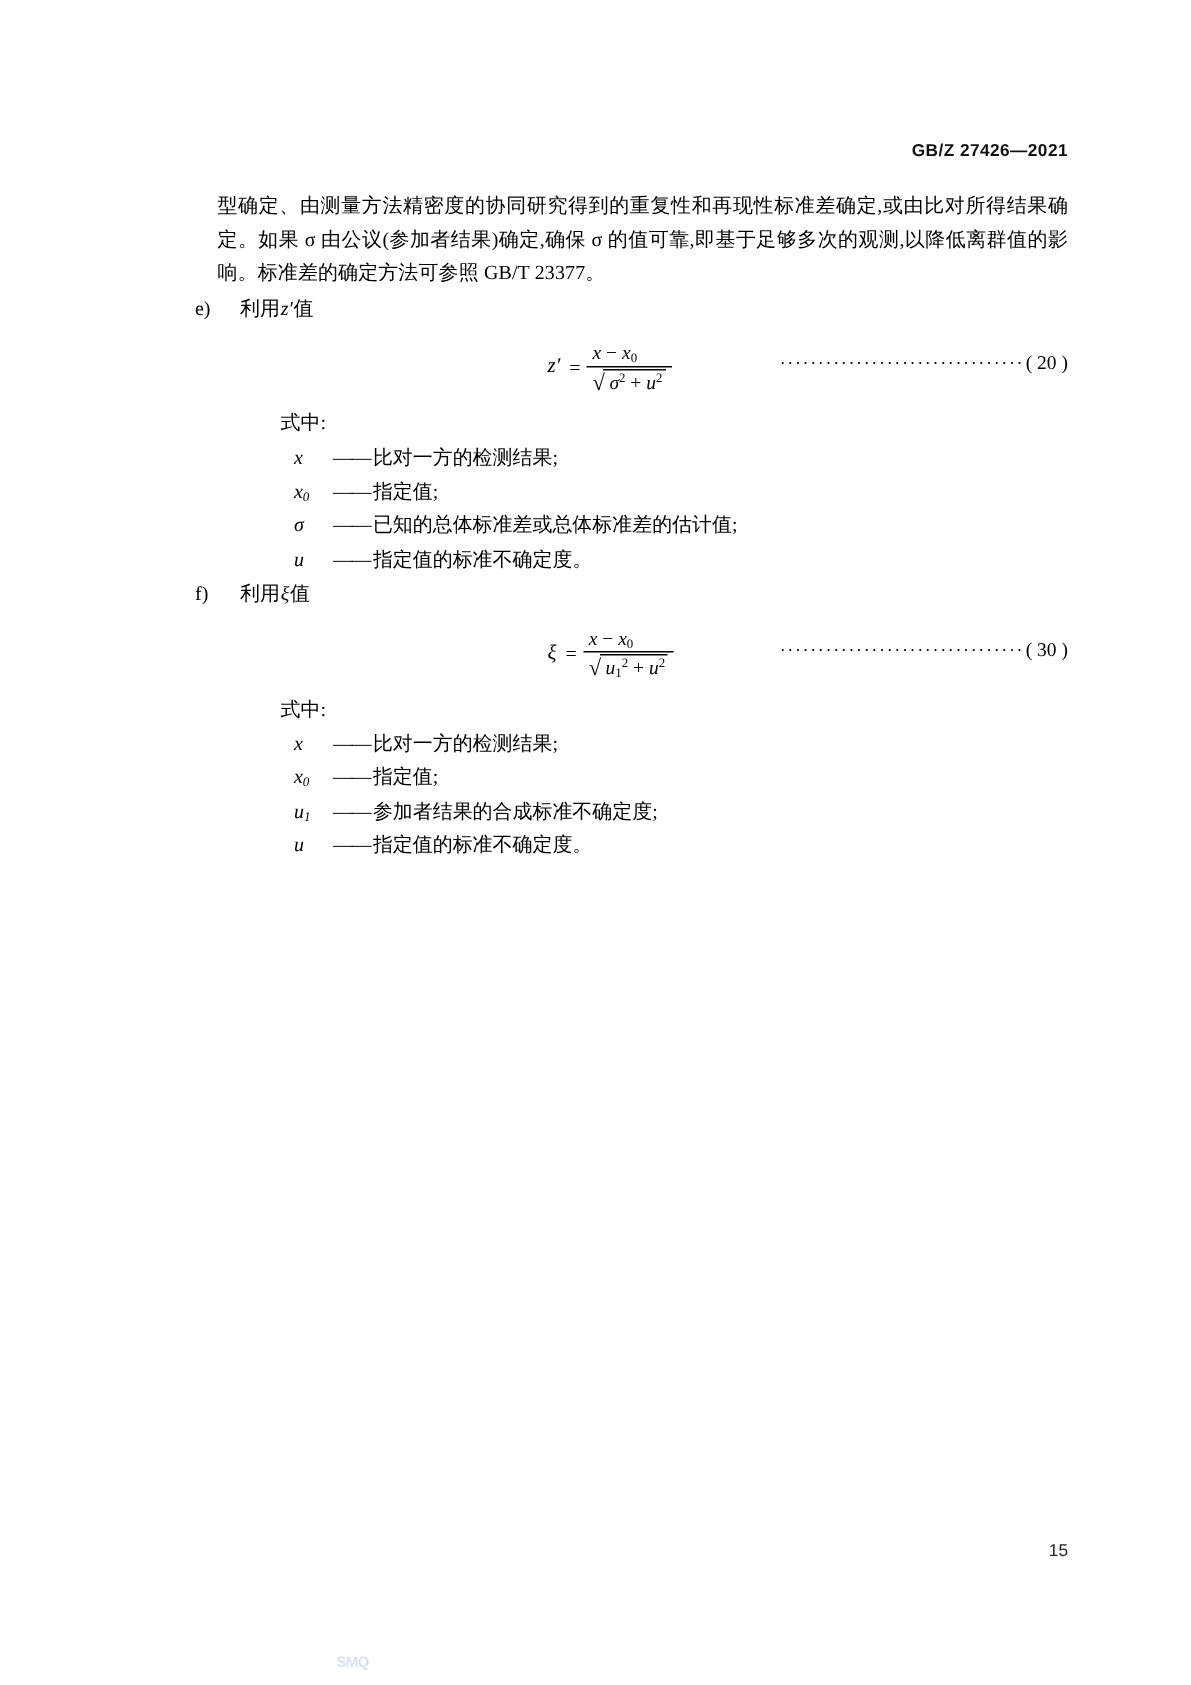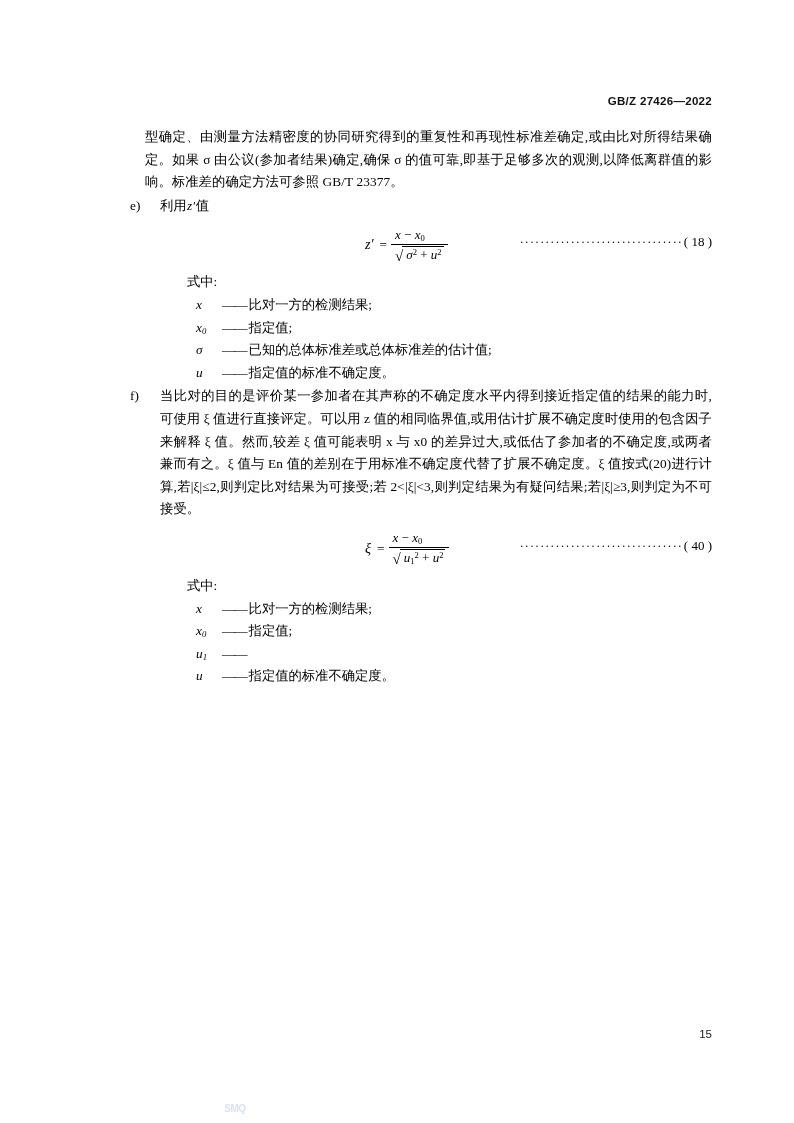--- a/index.html
+++ b/index.html
@@ -248,21 +248,21 @@
     color: #4a7fc1;
     letter-spacing: -0.5px;
     user-select: none;
   }
 </style>
 </head>
 <body>
 
 <div class="page">
 
-  <div class="page-header">GB/Z 27426—2022</div>
+  <div class="page-header">GB/Z 27426—2021</div>
 
   <div class="content">
 
     <p class="para para-lead">型确定、由测量方法精密度的协同研究得到的重复性和再现性标准差确定,或由比对所得结果确定。如果 σ 由公议(参加者结果)确定,确保 σ 的值可靠,即基于足够多次的观测,以降低离群值的影响。标准差的确定方法可参照 GB/T 23377。</p>
 
     <div class="list-item">
       <div class="list-marker">e)</div>
       <div class="list-body">
 
         <p class="list-title">
@@ -284,21 +284,21 @@
                   <span class="sign">√</span>
                   <span class="radicand">
                     <i>σ</i><sup>2</sup> + <i>u</i><sup>2</sup>
                   </span>
                 </span>
               </span>
             </span>
           </div>
           <div class="eq-leader">
             <span class="dots">································</span>
-            <span class="eq-num">( 18 )</span>
+            <span class="eq-num">( 20 )</span>
           </div>
         </div>
 
         <div class="where">
           <div class="where-head">式中:</div>
           <ul class="deflist">
             <li class="defrow">
               <span class="defsym"><i>x</i></span>
               <span class="defdash">——</span>
               <span class="deftext">比对一方的检测结果;</span>
@@ -321,22 +321,24 @@
           </ul>
         </div>
 
       </div>
     </div>
 
     <div class="list-item">
       <div class="list-marker">f)</div>
       <div class="list-body">
 
-
-        <p class="para">当比对的目的是评价某一参加者在其声称的不确定度水平内得到接近指定值的结果的能力时,可使用 ξ 值进行直接评定。可以用 z 值的相同临界值,或用估计扩展不确定度时使用的包含因子来解释 ξ 值。然而,较差 ξ 值可能表明 x 与 x0 的差异过大,或低估了参加者的不确定度,或两者兼而有之。ξ 值与 En 值的差别在于用标准不确定度代替了扩展不确定度。ξ 值按式(20)进行计算,若|ξ|≤2,则判定比对结果为可接受;若 2&lt;|ξ|&lt;3,则判定结果为有疑问结果;若|ξ|≥3,则判定为不可接受。</p>
+        <p class="list-title">
+          <span>利用</span><span class="mathvar">ξ</span><span>值</span>
+        </p>
+
 
         <div class="eq-row">
           <div class="eq-box">
             <span class="eq-lhs">ξ</span>
             <span class="eq-eq">=</span>
             <span class="frac">
               <span class="num">
                 <i>x</i> − <i>x</i><sub>0</sub>
               </span>
               <span class="bar"></span>
@@ -345,40 +347,41 @@
                   <span class="sign">√</span>
                   <span class="radicand">
                     <i>u</i><sub>1</sub><sup>2</sup> + <i>u</i><sup>2</sup>
                   </span>
                 </span>
               </span>
             </span>
           </div>
           <div class="eq-leader">
             <span class="dots">································</span>
-            <span class="eq-num">( 40 )</span>
+            <span class="eq-num">( 30 )</span>
           </div>
         </div>
 
         <div class="where">
           <div class="where-head">式中:</div>
           <ul class="deflist">
             <li class="defrow">
               <span class="defsym"><i>x</i></span>
               <span class="defdash">——</span>
               <span class="deftext">比对一方的检测结果;</span>
             </li>
             <li class="defrow">
               <span class="defsym"><i>x</i><sub>0</sub></span>
               <span class="defdash">——</span>
               <span class="deftext">指定值;</span>
             </li>
             <li class="defrow">
               <span class="defsym"><i>u</i><sub>1</sub></span>
               <span class="defdash">——</span>
+              <span class="deftext">参加者结果的合成标准不确定度;</span>
             </li>
             <li class="defrow">
               <span class="defsym"><i>u</i></span>
               <span class="defdash">——</span>
               <span class="deftext">指定值的标准不确定度。</span>
             </li>
           </ul>
         </div>
 
       </div>

